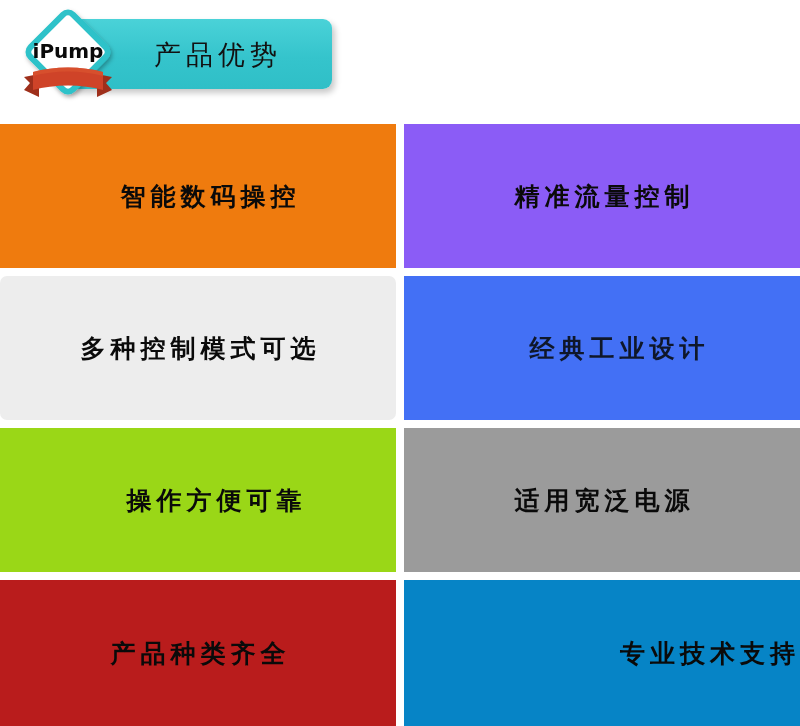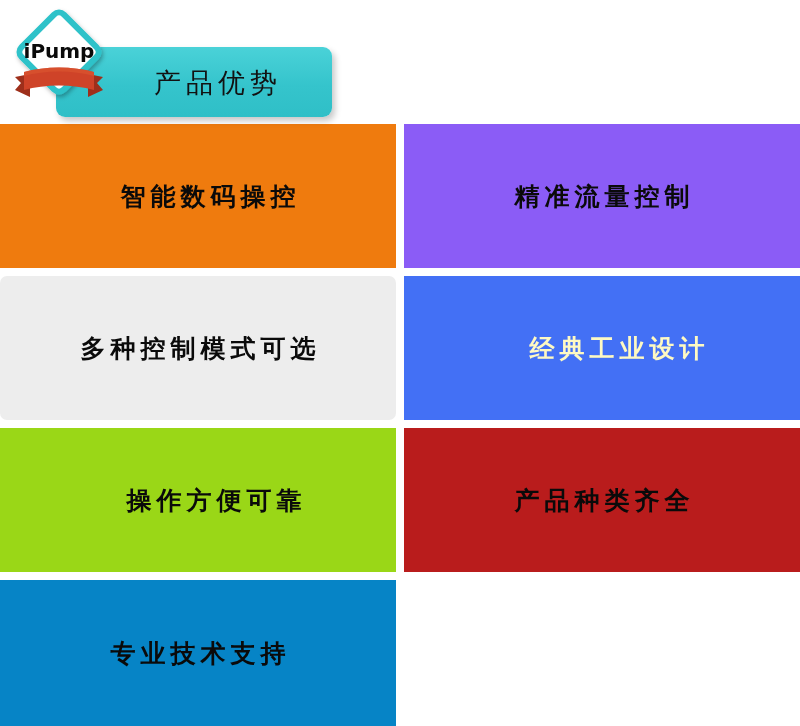--- a/index.html
+++ b/index.html
@@ -50,21 +50,21 @@
     box-sizing: border-box;
     font-size: 27px;
     font-weight: 400;
     color: #121212;
     letter-spacing: 5px;
     line-height: 1;
   }
 
   .logo-badge {
     position: absolute;
-    left: 7px;
+    left: 16px;
     top: 6px;
     width: 104px;
     height: 104px;
     z-index: 3;
   }
 
   .logo-badge svg {
     display: block;
     overflow: visible;
   }
@@ -102,28 +102,28 @@
   }
 
   
   .c0 { background: #ef7b0e; }
   .c1 { background: #bfbfbf; }
   .c2 { background: #ededed; }
   .c3 { background: #4370f5; }
   .c4 { background: #9ad717; padding-left: 32px; }
   .c5 { background: #9b9b9b; }
   .c6 { background: #faf6ca; }
-  .c7 { background: #0684c6; }
+  .c7 { background: #0684c6; justify-content: flex-end; }
 </style>
 </head>
 <body>
 
 <div class="header">
 
-  <div class="ribbon-banner" style="box-shadow: rgba(0, 0, 0, 0.22) 3px 4px 6px; margin-top: 28px;">
+  <div class="ribbon-banner" style="box-shadow: rgba(0, 0, 0, 0.22) 3px 4px 6px;">
     <div class="banner-title">产品优势</div>
   </div>
 
   <div class="logo-badge">
     <svg width="104" height="104" viewBox="0 0 104 104" xmlns="http://www.w3.org/2000/svg">
       <defs>
         <filter id="badgeShadow" x="-40%" y="-40%" width="190%" height="190%">
           <feDropShadow dx="1.5" dy="2.5" stdDeviation="2" flood-color="#000000" flood-opacity="0.30"></feDropShadow>
         </filter>
       </defs>
@@ -158,27 +158,30 @@
 
   <div class="feature-cell c1" style="background: #8b5cf6;">
     <span class="cell-label" style="color: rgb(10, 10, 10);">精准流量控制</span>
   </div>
 
   <div class="feature-cell c2" style="background: rgb(237, 237, 237); border-radius: 7px;">
     <span class="cell-label" style="color: rgb(10, 10, 10);">多种控制模式可选</span>
   </div>
 
   <div class="feature-cell c3" style="background: rgb(67, 112, 245);">
-    <span class="cell-label" style="color: #fef9c3; margin-left: 30px;">经典工业设计</span>
+    <span class="cell-label" style="color: #0f172a; margin-left: 30px;">经典工业设计</span>
   </div>
 
   <div class="feature-cell c4" style="background: rgb(154, 215, 23);">
     <span class="cell-label" style="color: rgb(10, 10, 10);">操作方便可靠</span>
   </div>
 
+  <div class="feature-cell c5" style="background: rgb(155, 155, 155);">
+    <span class="cell-label" style="color: rgb(10, 10, 10);">适用宽泛电源</span>
+  </div>
 
   <div class="feature-cell c6" style="background: #b91c1c;">
     <span class="cell-label" style="color: rgb(10, 10, 10);">产品种类齐全</span>
   </div>
 
   <div class="feature-cell c7" style="background: rgb(6, 132, 198);">
     <span class="cell-label" style="color: rgb(10, 10, 10);">专业技术支持</span>
   </div>
 
 </div>

